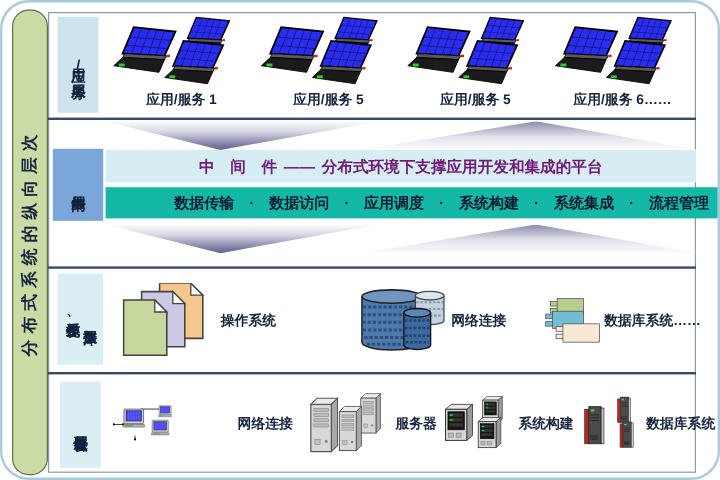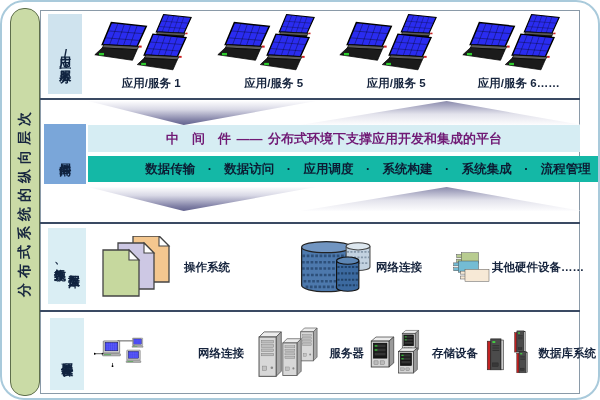--- a/index.html
+++ b/index.html
@@ -227,21 +227,21 @@
         <rect x="10" y="29" width="16" height="8"></rect>
           <rect x="10" y="42" width="16" height="8"></rect>
         <rect x="22" y="24" width="54" height="30"></rect>
       </g>
       <g fill="#f7e9d6" stroke="#444" stroke-width="1.2">
         <rect x="28" y="51" width="16" height="8"></rect>
           <rect x="28" y="64" width="16" height="8"></rect>
         <rect x="40" y="46" width="64" height="32"></rect>
       </g>
     </svg>
-    <span class="glabel">其他硬件设备……</span>
+    <span class="glabel">数据库系统……</span>
   </div>
 
   <div class="abs-group g-net">
     <svg width="150" height="58" viewBox="0 0 160 84">
       <path d="M2,44 h24 M52,70 v9 M66,8 h46 v14 M112,40 v8" stroke="#000" stroke-width="1.8" fill="none"></path>
       <circle cx="2" cy="44" r="2.6" fill="#000"></circle>
         <circle cx="24" cy="44" r="2.6" fill="#000"></circle>
       <circle cx="52" cy="79" r="2.6" fill="#000"></circle>
         <circle cx="112" cy="46" r="2.6" fill="#000"></circle>
       <use href="#pc" transform="translate(108,0) scale(0.62)"></use>
@@ -257,21 +257,21 @@
       <use href="#tower" transform="translate(6,6) scale(1.15)"></use>
     </svg>
     <span class="glabel">服务器</span>
   </div>
   <div class="abs-group g-sto">
     <svg width="92" height="58" viewBox="0 0 100 80">
       <use href="#storagebox" transform="translate(52,2) scale(0.8)"></use>
       <use href="#storagebox" transform="translate(46,30) scale(0.92)"></use>
       <use href="#storagebox" transform="translate(2,12) scale(1.1)"></use>
     </svg>
-    <span class="glabel">存储设备</span>
+    <span class="glabel">系统构建</span>
   </div>
   <div class="abs-group g-ohw">
     <svg width="92" height="58" viewBox="0 0 100 84">
       <use href="#darktower" transform="translate(56,0) scale(0.72)"></use>
       <use href="#darktower" transform="translate(60,38) scale(0.72)"></use>
       <use href="#darktower" transform="translate(6,14) scale(1.05)"></use>
     </svg>
     <span class="glabel">数据库系统</span>
   </div>
 

